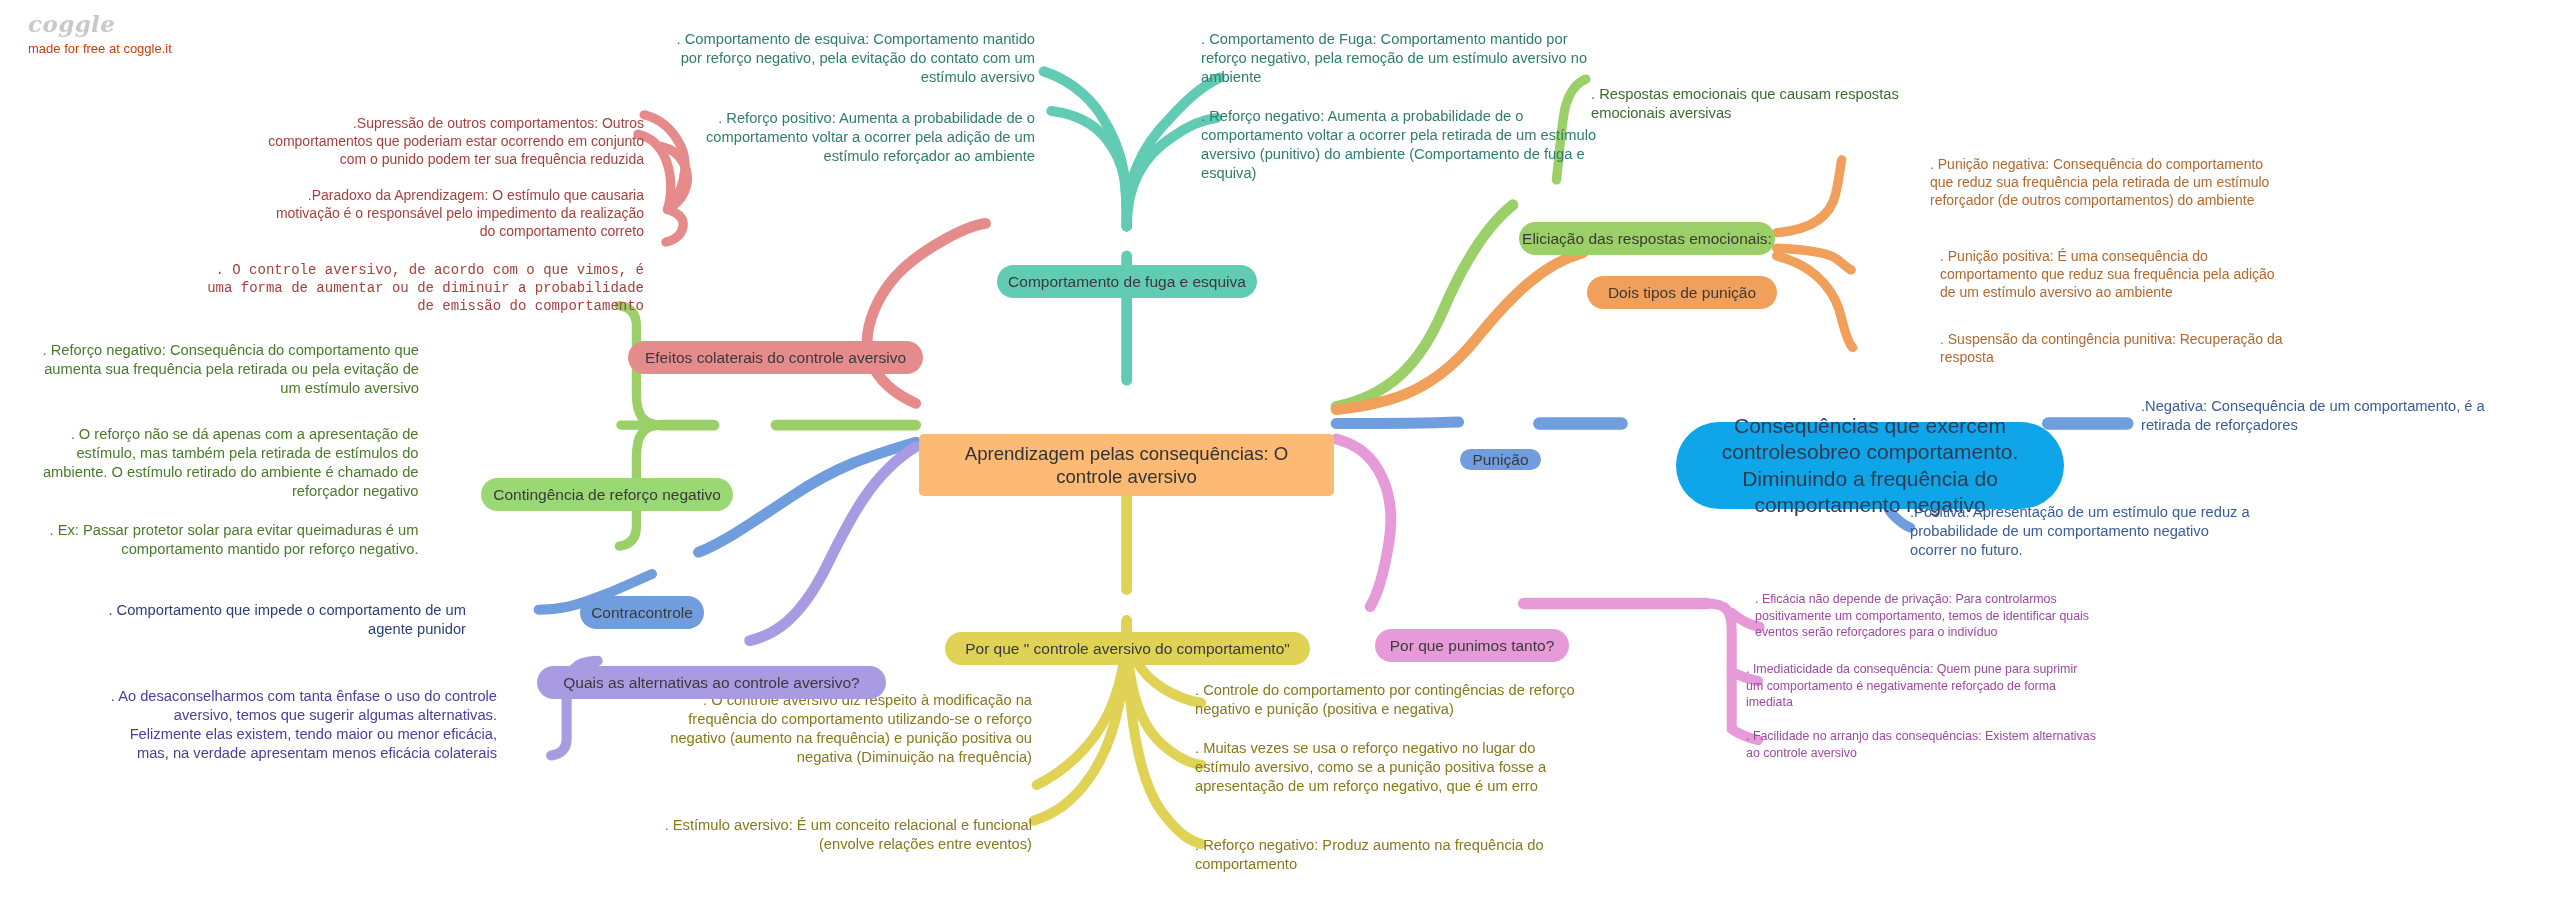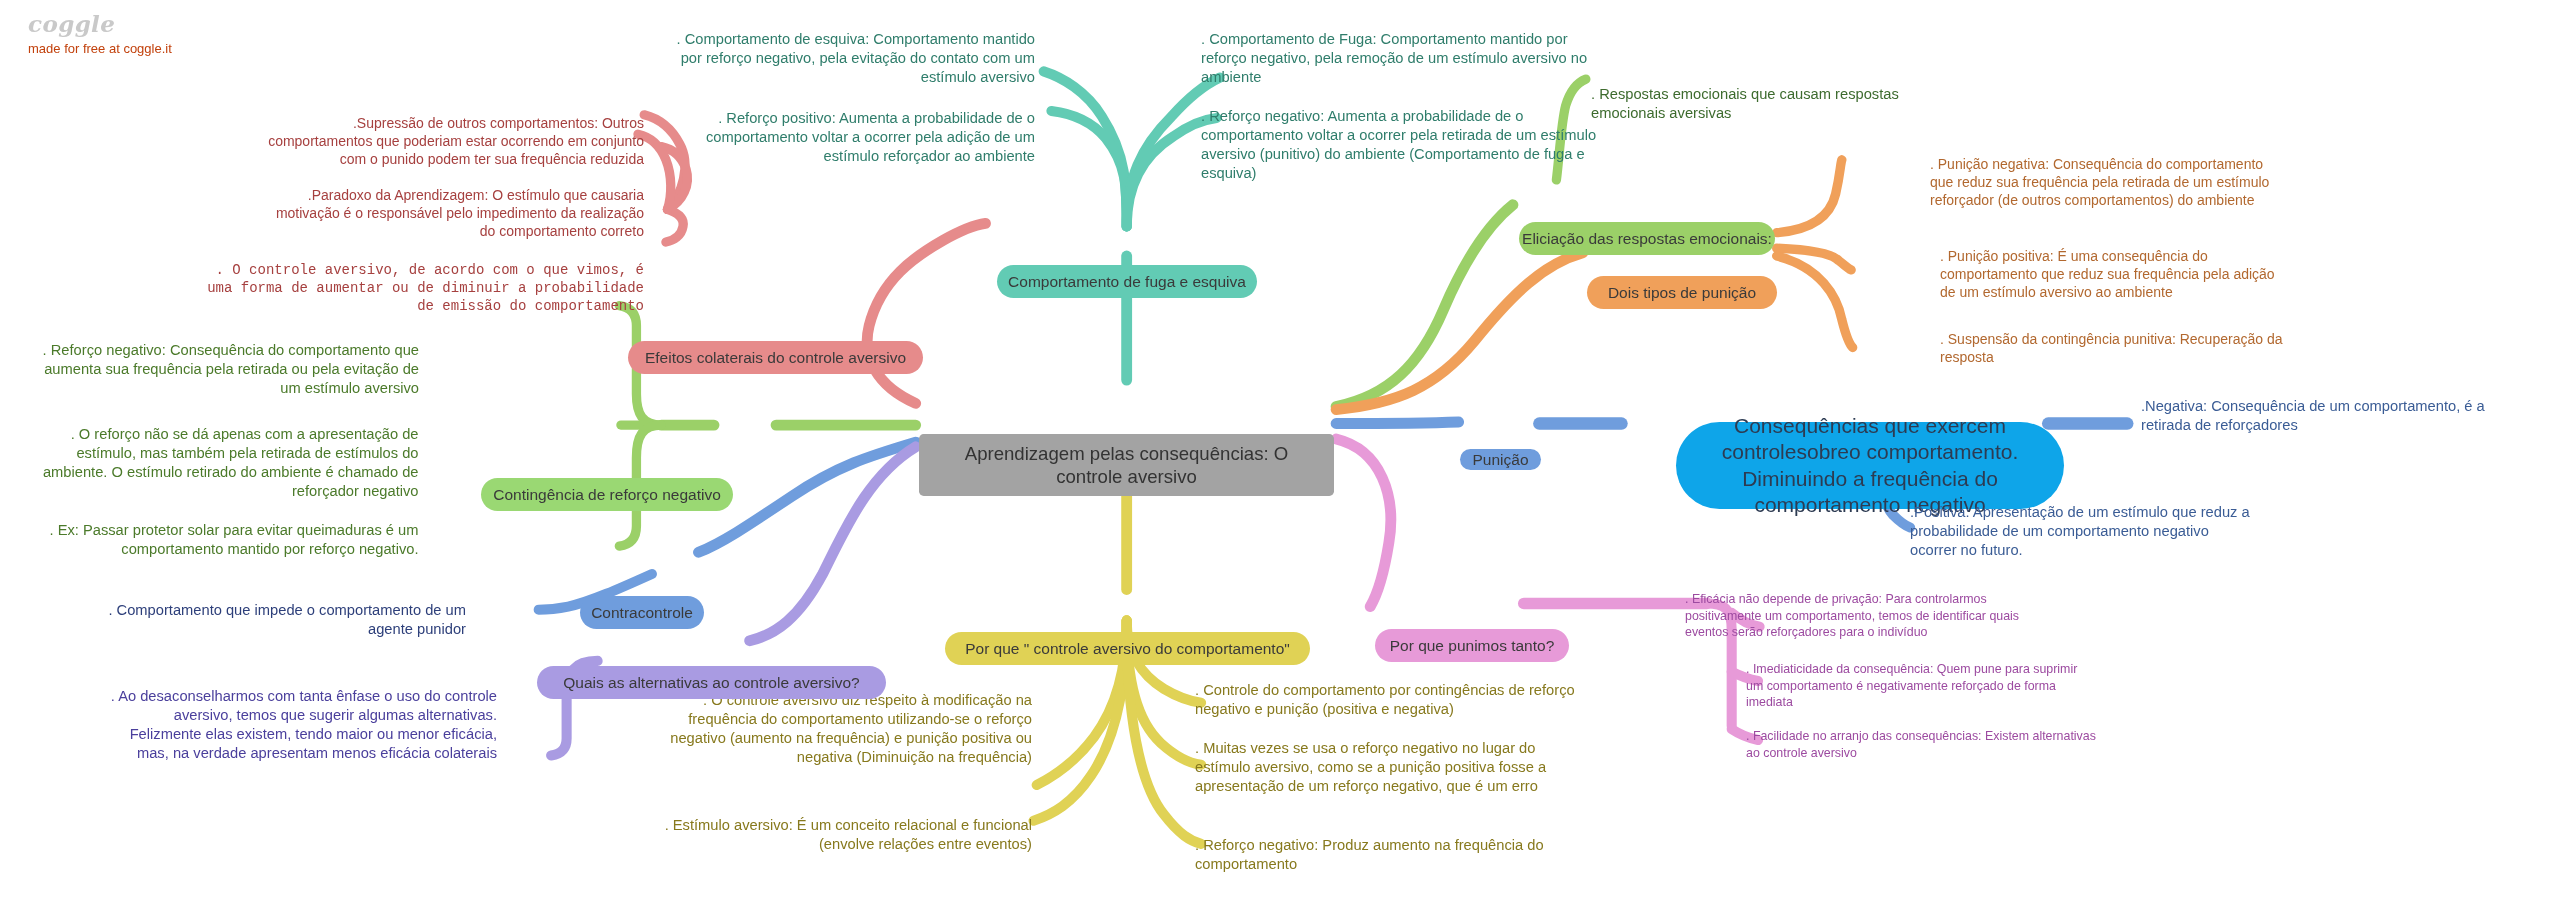--- a/index.html
+++ b/index.html
@@ -24,21 +24,21 @@
   
   .node{
     position:absolute;border-radius:775px;display:flex;align-items:center;
     justify-content:center;text-align:center;box-sizing:border-box;
     padding:5.4px 17px;color:#3a3a3a;font-size:15.5px;line-height:1.25;
     white-space:nowrap;
     margin-top:42px;
   }
   .node.wrap{white-space:normal;border-radius:47px;}
   .node.root{
-    background:#a3a3a3;border-radius:4.7px;color:#333;font-size:18.6px;
+    background:#fdba74;border-radius:4.7px;color:#333;font-size:18.6px;
     padding:11px 20px;white-space:normal;
   }
   .node.teal{background:#62cbb4;}
   .node.green{background:#9bd068;}
   .node.orange{background:#f0a05a;}
   .node.blue{background:#6f9ddd;}
   .node.bluebig{background:#0ea5e9;color:#2d3b52;font-size:21px;}
   .node.pink{background:#e79ad8;}
   .node.yellow{background:#e0d255;}
   .node.violet{background:#a99be2;}
@@ -163,21 +163,21 @@
   <div class="node blue" style="left:1460px;top:407px;width:81px;height:21px;">Punição</div>
 
   <div class="node bluebig wrap" style="left:1676px;top:380px;width:388px;height:87px;padding:7.8px 23px;">Consequências que exercem controlesobreo comportamento. Diminuindo a frequência do comportamento negativo</div>
 
   <div class="leaf t-left c-blue" style="left:2141px;top:397px;width:372px;">.Negativa: Consequência de um comportamento, é a retirada de reforçadores</div>
 
   <div class="leaf t-left c-blue" style="left:1910px;top:503px;width:341px;">.Positiva: Apresentação de um estímulo que reduz a probabilidade de um comportamento negativo ocorrer no futuro.</div>
 
   <div class="node pink" style="left:1375px;top:587px;width:194px;height:33px;">Por que punimos tanto?</div>
 
-  <div class="leaf t-left c-pink" style="left:1685px;top:591px;width:351px;font-size:12.4px;line-height:1.35;">. Eficácia não depende de privação: Para controlarmos positivamente um comportamento, temos de identificar quais eventos serão reforçadores para o indivíduo</div>
+  <div class="leaf t-left c-pink" style="left:1755px;top:591px;width:351px;font-size:12.4px;line-height:1.35;">. Eficácia não depende de privação: Para controlarmos positivamente um comportamento, temos de identificar quais eventos serão reforçadores para o indivíduo</div>
 
   <div class="leaf t-left c-pink" style="left:1746px;top:661px;width:351px;font-size:12.4px;line-height:1.35;">. Imediaticidade da consequência: Quem pune para suprimir um comportamento é negativamente reforçado de forma imediata</div>
 
   <div class="leaf t-left c-pink" style="left:1746px;top:728px;width:351px;font-size:12.4px;line-height:1.35;">. Facilidade no arranjo das consequências: Existem alternativas ao controle aversivo</div>
 
   <div class="node yellow" style="left:945px;top:590px;width:365px;height:33px;">Por que " controle aversivo do comportamento"</div>
 
   <div class="leaf t-right c-yellow" style="left:644px;top:691px;width:388px;">. O controle aversivo diz respeito à modificação na frequência do comportamento utilizando-se o reforço negativo (aumento na frequência) e punição positiva ou negativa (Diminuição na frequência)</div>
 
   <div class="leaf t-right c-yellow" style="left:644px;top:816px;width:388px;">. Estímulo aversivo: É um conceito relacional e funcional (envolve relações entre eventos)</div>

